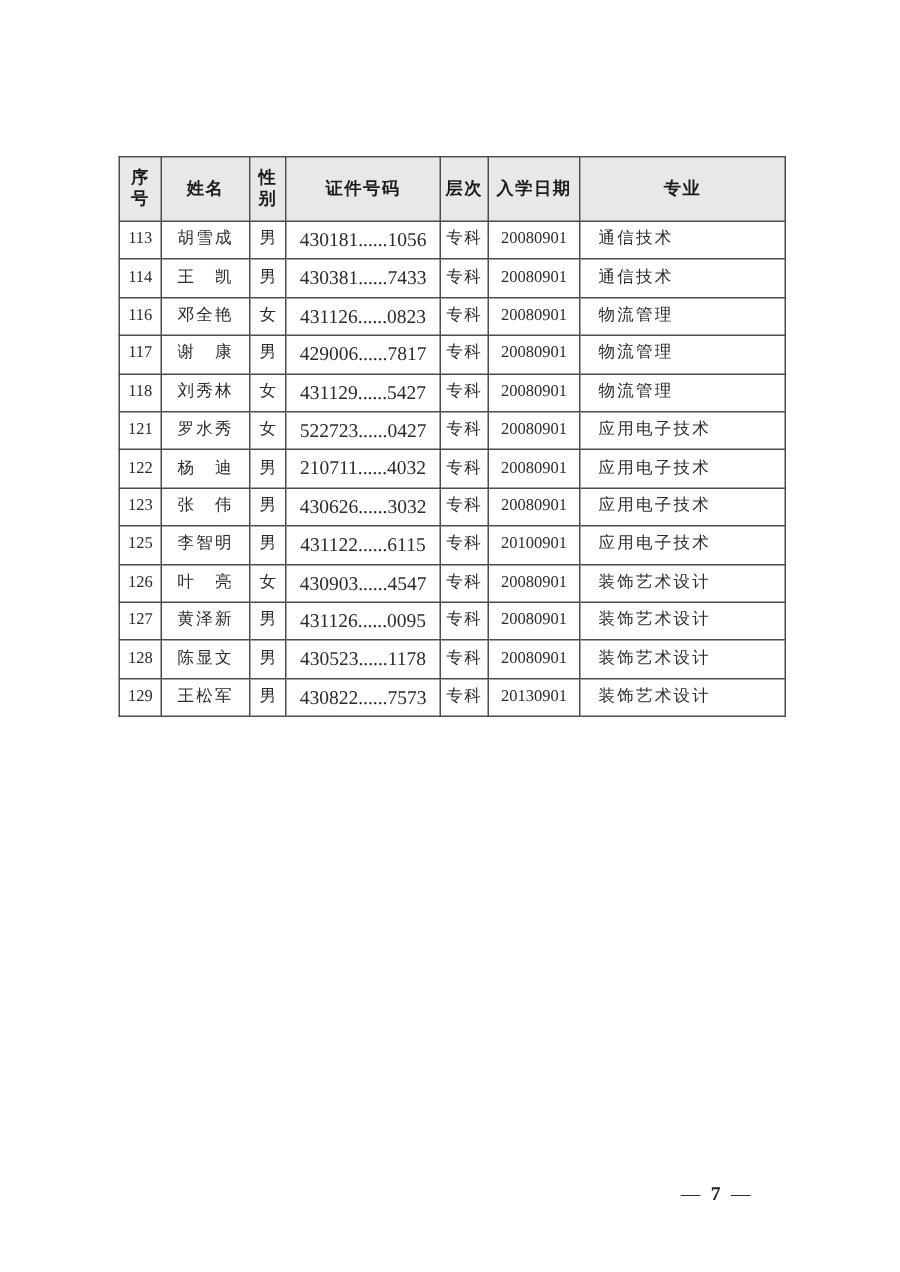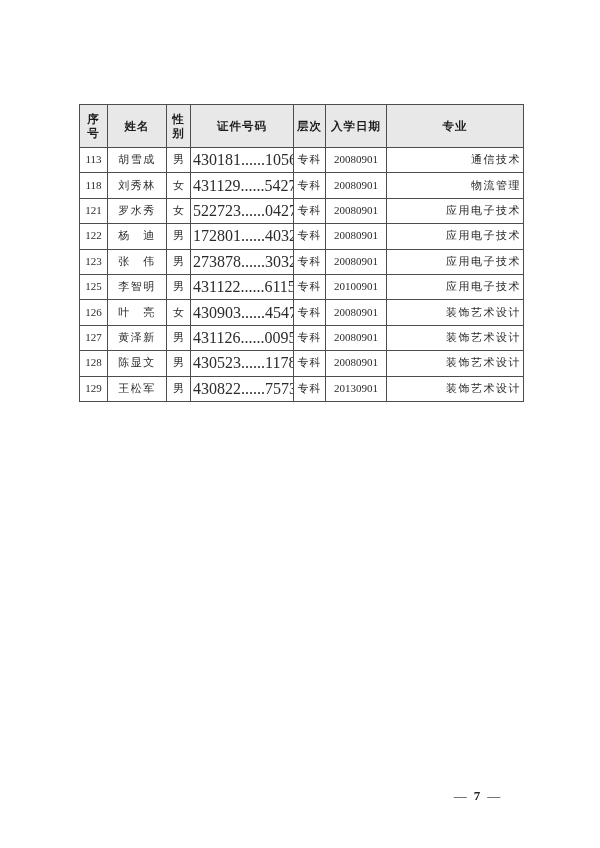--- a/index.html
+++ b/index.html
@@ -46,24 +46,24 @@
     white-space: pre-line;
     letter-spacing: 1px;
   }
   table.roster tbody td {
     height: 24.4px;
     color: var(--body-text, #2b2b2b);
     white-space: nowrap;
   }
   
   table.roster td.col-1 { letter-spacing: 1.5px; }           
-  table.roster td.col-3 { font-size: 16px; margin-left: 47px; }                 
+  table.roster td.col-3 { font-size: 13px; margin-left: 47px; }                 
   table.roster td.col-4 { letter-spacing: 1px; margin-top: 12px; }             
   table.roster td.col-6 {                                    
-    text-align: right;
+    text-align: left;
     padding-left: 12px;
     letter-spacing: 1.5px;
   }
   .page-footer {
     position: absolute;
     left: 430px;
     top: 788px;
     width: 95px;
     text-align: center;
     font-size: 13px;
@@ -107,20 +107,47 @@
         <tr>
           <td class="col-0">113</td>
           <td class="col-1">胡雪成</td>
           <td class="col-2">男</td>
           <td class="col-3">430181......1056</td>
           <td class="col-4">专科</td>
           <td class="col-5">20080901</td>
           <td class="col-6">通信技术</td>
         </tr>
         <tr>
+          <td class="col-0">114</td>
+          <td class="col-1">王　凯</td>
+          <td class="col-2">男</td>
+          <td class="col-3">430381......7433</td>
+          <td class="col-4">专科</td>
+          <td class="col-5">20080901</td>
+          <td class="col-6">通信技术</td>
+        </tr>
+        <tr>
+          <td class="col-0">116</td>
+          <td class="col-1">邓全艳</td>
+          <td class="col-2">女</td>
+          <td class="col-3">431126......0823</td>
+          <td class="col-4">专科</td>
+          <td class="col-5">20080901</td>
+          <td class="col-6">物流管理</td>
+        </tr>
+        <tr>
+          <td class="col-0">117</td>
+          <td class="col-1">谢　康</td>
+          <td class="col-2">男</td>
+          <td class="col-3">429006......7817</td>
+          <td class="col-4">专科</td>
+          <td class="col-5">20080901</td>
+          <td class="col-6">物流管理</td>
+        </tr>
+        <tr>
           <td class="col-0">118</td>
           <td class="col-1">刘秀林</td>
           <td class="col-2">女</td>
           <td class="col-3">431129......5427</td>
           <td class="col-4">专科</td>
           <td class="col-5">20080901</td>
           <td class="col-6">物流管理</td>
         </tr>
         <tr>
           <td class="col-0">121</td>
@@ -128,30 +155,30 @@
           <td class="col-2">女</td>
           <td class="col-3">522723......0427</td>
           <td class="col-4">专科</td>
           <td class="col-5">20080901</td>
           <td class="col-6">应用电子技术</td>
         </tr>
         <tr>
           <td class="col-0">122</td>
           <td class="col-1">杨　迪</td>
           <td class="col-2">男</td>
-          <td class="col-3">172801......4032</td>
+          <td class="col-3">210711......4032</td>
           <td class="col-4">专科</td>
           <td class="col-5">20080901</td>
           <td class="col-6">应用电子技术</td>
         </tr>
         <tr>
           <td class="col-0">123</td>
           <td class="col-1">张　伟</td>
           <td class="col-2">男</td>
-          <td class="col-3">273878......3032</td>
+          <td class="col-3">430626......3032</td>
           <td class="col-4">专科</td>
           <td class="col-5">20080901</td>
           <td class="col-6">应用电子技术</td>
         </tr>
         <tr>
           <td class="col-0">125</td>
           <td class="col-1">李智明</td>
           <td class="col-2">男</td>
           <td class="col-3">431122......6115</td>
           <td class="col-4">专科</td>

